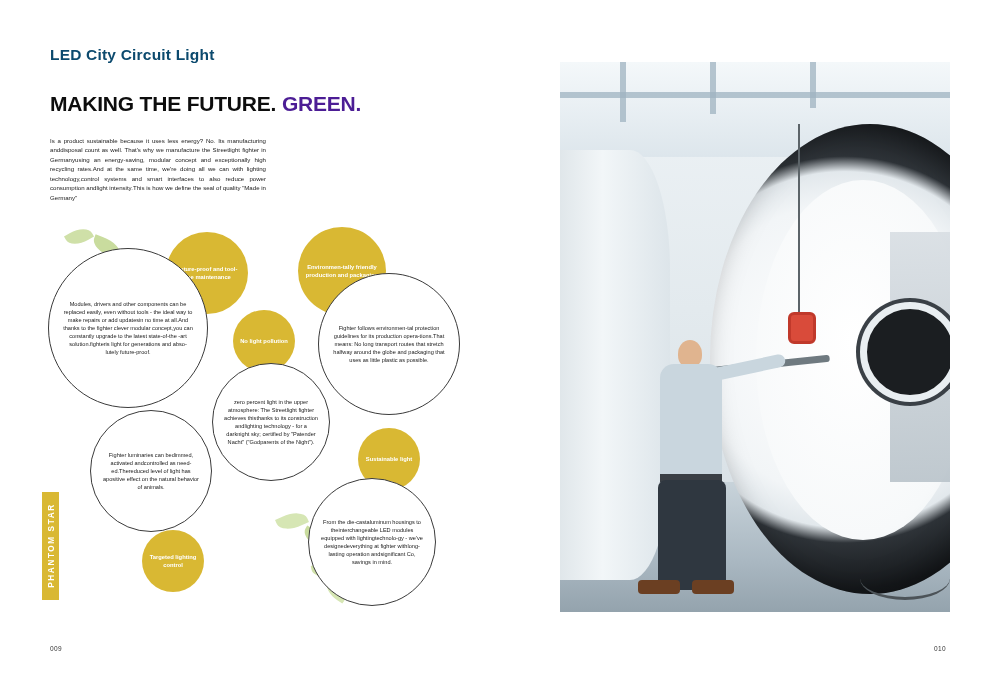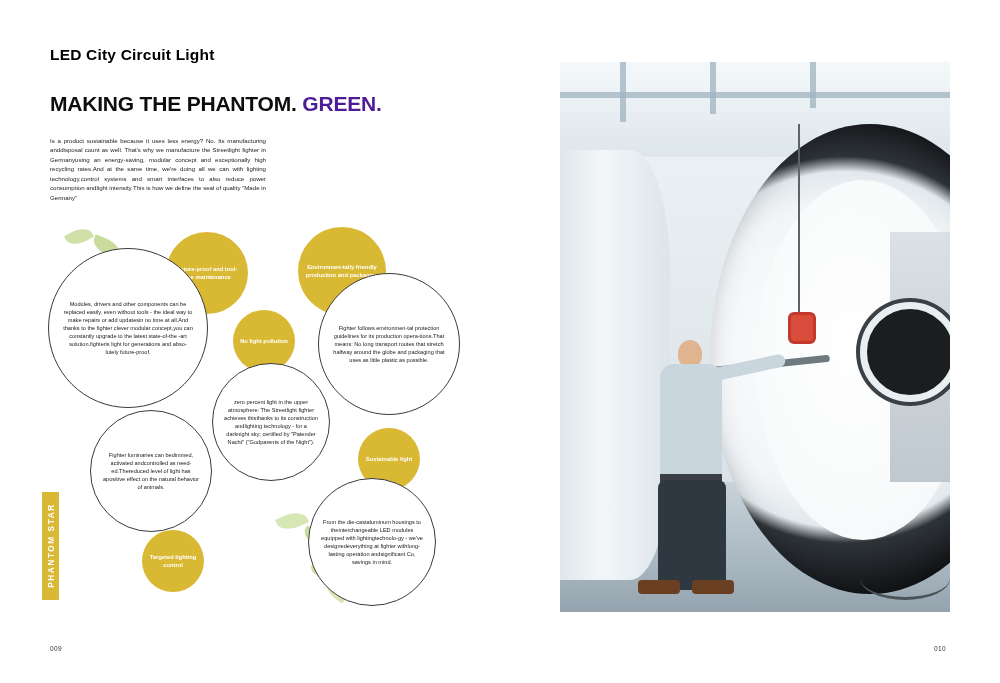--- a/index.html
+++ b/index.html
@@ -26,21 +26,21 @@
     left: 0; top: 0;
     width: 500px; height: 683px;
   }
   .product-title {
     position: absolute;
     left: 50px;
     top: 46px;
     font-size: 15.5px;
     font-weight: bold;
     letter-spacing: 0.2px;
-    color: #000000;
+    color: #0c4a6e;
   }
   .headline {
     position: absolute;
     left: 50px;
     top: 92px;
     font-size: 21px;
     font-weight: bold;
     letter-spacing: -0.2px;
     color: #0d0d0d;
     white-space: nowrap;
@@ -275,21 +275,21 @@
 </head>
 <body>
 
 <div class="page">
 
   <div class="left-page">
 
     <div class="product-title">LED City Circuit Light</div>
 
     <div class="headline">
-      <span>MAKING THE PHANTOM.</span>
+      <span>MAKING THE FUTURE.</span>
       <span class="green">GREEN.</span>
     </div>
 
     <div class="intro-paragraph">Is a product sustainable because it uses less energy? No. Its manufacturing anddisposal count as well. That's why we manufacture the Streetlight fighter in Germanyusing an energy-saving, modular concept and exceptionally high recycling rates.And at the same time, we're doing all we can with lighting technology,control systems and smart interfaces to also reduce power consumption andlight intensity.This is how we define the seal of quality  "Made in Germany"</div>
 
     <div class="vertical-tab">
       <span>PHANTOM STAR</span>
     </div>
 
     <div class="page-num page-num-left">009</div>

